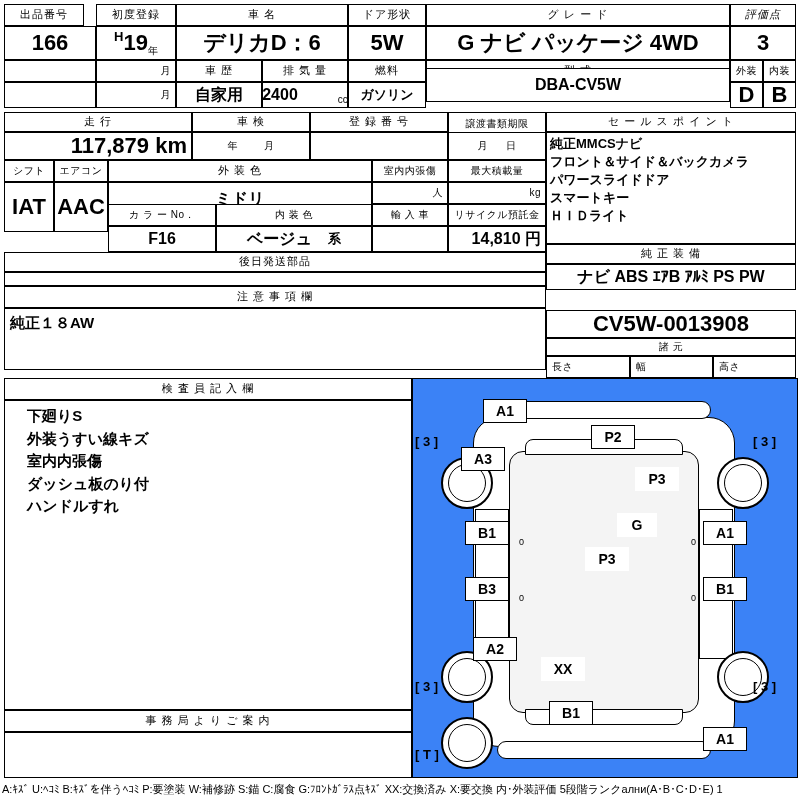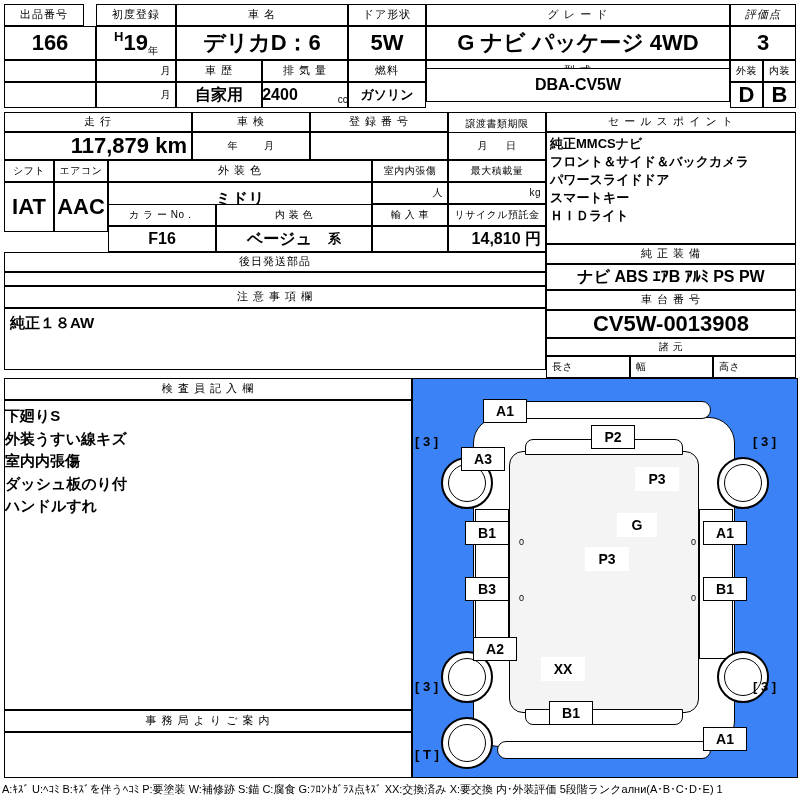--- a/index.html
+++ b/index.html
@@ -167,29 +167,28 @@
   </div>
 
   <div class="cell lbl" style="left:546px;top:244px;width:250px;height:20px;">純 正 装 備</div>
   <div class="cell val-md" style="left:546px;top:264px;width:250px;height:26px;text-align:center;">ナビ ABS ｴｱB ｱﾙﾐ PS PW</div>
 
   <div class="cell lbl" style="left:4px;top:286px;width:542px;height:22px;">注 意 事 項 欄</div>
   <div class="cell col" style="left:4px;top:308px;width:542px;height:62px;padding:3px 0 0 5px;">
     <div class="note-line">純正１８AW</div>
   </div>
 
-  <div class="cell lbl" style="left:546px;top:290px;width:250px;height:20px;">車 台 番 号</div>
   <div class="cell val-lg" style="left:546px;top:310px;width:250px;height:28px;">CV5W-0013908</div>
   <div class="cell lbl-sm" style="left:546px;top:338px;width:250px;height:18px;">諸 元</div>
   <div class="cell lbl-sm jleft" style="left:546px;top:356px;width:84px;height:22px;">長さ</div>
   <div class="cell lbl-sm jleft" style="left:630px;top:356px;width:83px;height:22px;">幅</div>
   <div class="cell lbl-sm jleft" style="left:713px;top:356px;width:83px;height:22px;">高さ</div>
 
   <div class="cell lbl" style="left:4px;top:378px;width:408px;height:22px;">検 査 員 記 入 欄</div>
-  <div class="cell col" style="left:4px;top:400px;width:408px;height:310px;padding:4px 0 0 0;">
+  <div class="cell col" style="left:4px;top:400px;width:408px;height:310px;padding:4px 0 0 22px;">
     <div class="note-line">下廻りS</div>
     <div class="note-line">外装うすい線キズ</div>
     <div class="note-line">室内内張傷</div>
     <div class="note-line">ダッシュ板のり付</div>
     <div class="note-line">ハンドルすれ</div>
   </div>
 
   <div class="cell lbl" style="left:4px;top:710px;width:408px;height:22px;">事 務 局 よ り ご 案 内</div>
   <div class="cell" style="left:4px;top:732px;width:408px;height:46px;"></div>
 

